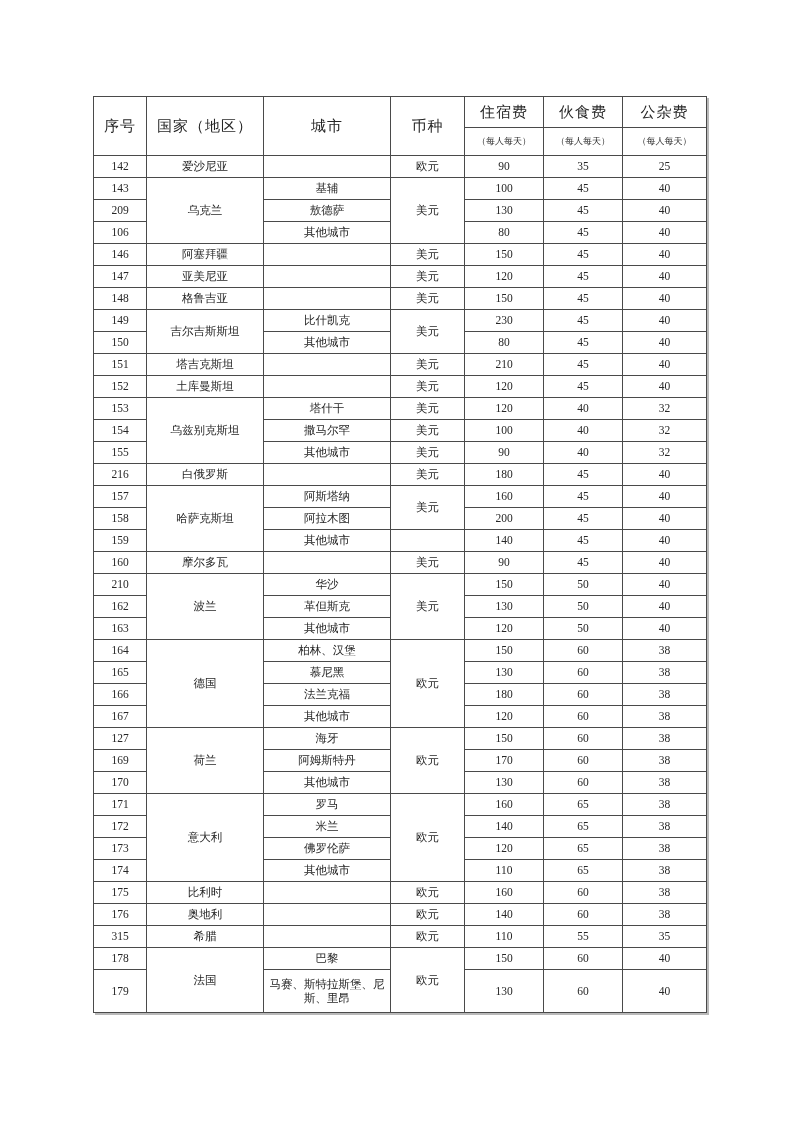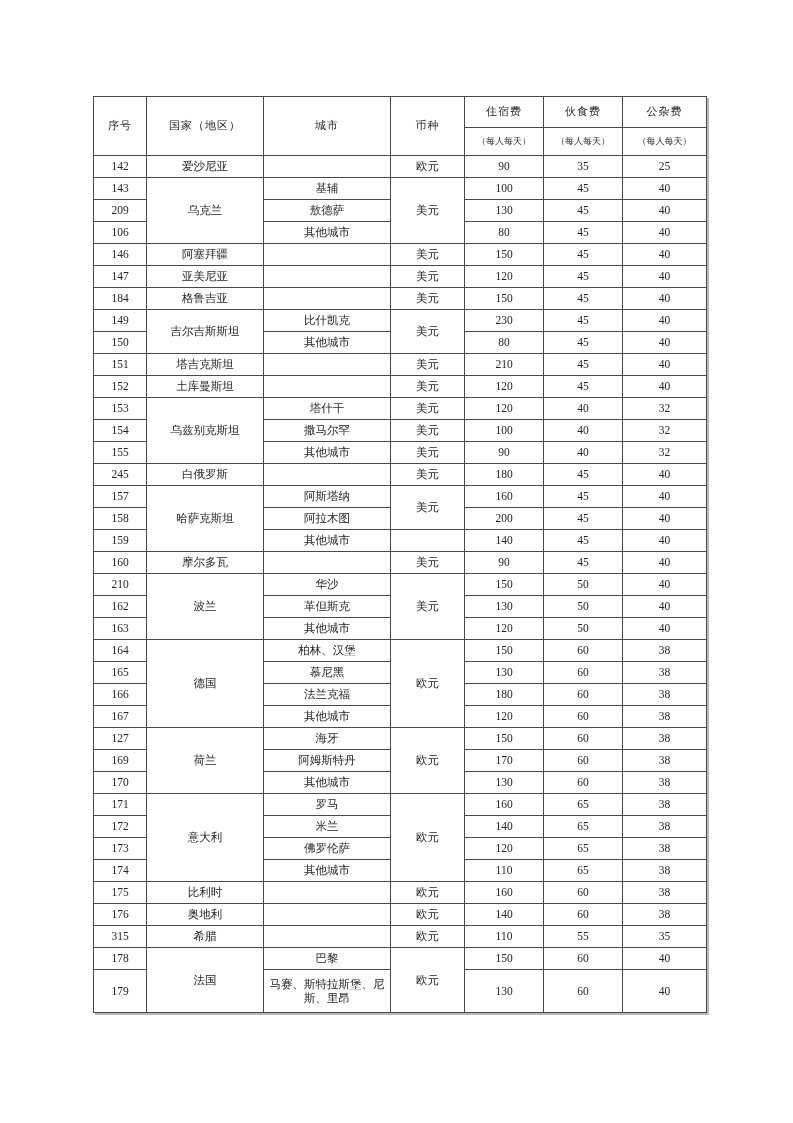--- a/index.html
+++ b/index.html
@@ -21,21 +21,21 @@
   .doc-table th, .doc-table td {
     border: 1px solid #4a4a4a;
     font-weight: normal;
     text-align: center;
     vertical-align: middle;
     padding: 0 2px;
     overflow: hidden;
     line-height: 1.25;
   }
   .doc-table { border: 1.5px solid #3a3a3a; }
-  thead tr.hdr-main th { height: 30px; font-size: 11px; letter-spacing: 1px; margin-left: 29px; }
+  thead tr.hdr-main th { height: 30px; font-size: 15px; letter-spacing: 1px; margin-left: 29px; }
   thead tr.hdr-sub th  { height: 27px; font-size: 9px; color: #2e2e2e; letter-spacing: 0; font-family: Liberation Serif, serif; }
   tbody tr { height: 22px; }
   tbody tr.tall { height: 43px; }
   tbody td { font-size: 11.5px; }
   col.c-no   { width: 53px; }
   col.c-cty  { width: 117px; }
   col.c-city { width: 127px; }
   col.c-cur  { width: 74px; }
   col.c-f1   { width: 79px; }
   col.c-f2   { width: 79px; }
@@ -115,21 +115,21 @@
       <tr>
         <td>147</td>
         <td>亚美尼亚</td>
         <td></td>
         <td>美元</td>
         <td>120</td>
         <td>45</td>
         <td>40</td>
       </tr>
       <tr>
-        <td>184</td>
+        <td>148</td>
         <td>格鲁吉亚</td>
         <td></td>
         <td>美元</td>
         <td>150</td>
         <td>45</td>
         <td>40</td>
       </tr>
       <tr>
         <td>149</td>
         <td rowspan="2">吉尔吉斯斯坦</td>
@@ -183,21 +183,21 @@
       </tr>
       <tr>
         <td>155</td>
         <td>其他城市</td>
         <td>美元</td>
         <td>90</td>
         <td>40</td>
         <td>32</td>
       </tr>
       <tr>
-        <td>245</td>
+        <td>216</td>
         <td>白俄罗斯</td>
         <td></td>
         <td>美元</td>
         <td>180</td>
         <td>45</td>
         <td>40</td>
       </tr>
       <tr>
         <td>157</td>
         <td rowspan="3">哈萨克斯坦</td>

